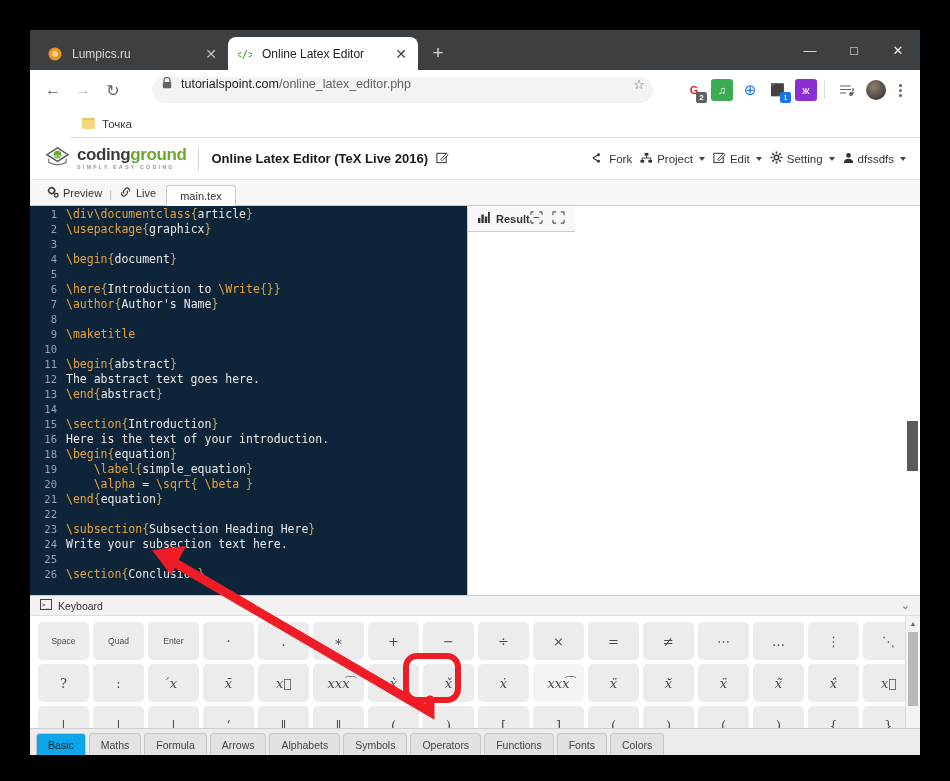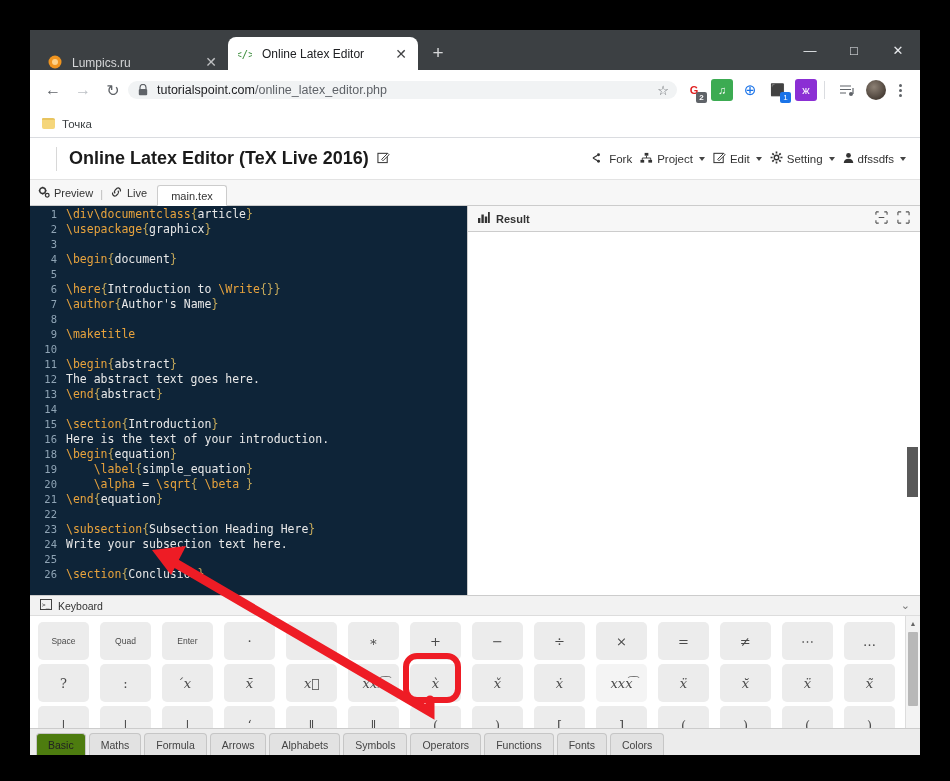--- a/index.html
+++ b/index.html
@@ -27,21 +27,21 @@
     position: relative; flex: none;
     padding-left: 8px;
   }
   .browser-tab {
     height: 33px; width: 190px;
     display: flex; align-items: center;
     border-radius: 8px 8px 0 0;
     padding: 0 9px; position: relative;
     font-size: 12px;
   }
-  .browser-tab.inactive { color: #d6d7d9; align-items: flex-end; }
+  .browser-tab.inactive { color: #d6d7d9; }
   .browser-tab.active { background: #fff; color: #202124; }
   .tab-favicon {
     width: 16px; height: 16px; flex: none; margin-right: 9px;
     display: flex; align-items: center; justify-content: center;
   }
   .tab-title {
     flex: 1; white-space: nowrap; overflow: hidden;
     text-overflow: ellipsis; font-size: 12px;
   }
   .tab-close {
@@ -69,23 +69,23 @@
     height: 40px; background: #fff; flex: none;
     display: flex; align-items: center; padding: 0 8px;
   }
   .nav-btn {
     width: 30px; height: 30px; flex: none;
     display: flex; align-items: center; justify-content: center;
     color: #5f6368; font-size: 16px;
   }
   .nav-btn.disabled { color: #bdc1c6; }
   #omnibox {
-    flex: 1; height: 18px; background: #f1f3f4;
-    border-radius: 13px; margin: 0 0;
-    display: flex; align-items: center; padding: 0 10px;
+    flex: 1; height: 26px; background: #f1f3f4;
+    border-radius: 13px; margin: 0 24px;
+    display: flex; align-items: flex-start; padding: 0 10px;
     position: relative;
   }
   #lock-icon { margin-right: 9px; display: flex; }
   #omnibox-url {
     font-size: 12.5px; color: #5f6368; flex: 1;
     white-space: nowrap; overflow: hidden;
   }
   #omnibox-url .host { color: #202124; }
   #star-icon {
     position: absolute; right: 8px; color: #5f6368; font-size: 13px;
@@ -114,20 +114,21 @@
     width: 24px; display: flex; flex-direction: column;
     align-items: center; gap: 2px; margin-left: 2px;
   }
   #menu-dots i { width: 3px; height: 3px; border-radius: 50%; background: #5f6368; }
 
   
   #bookmark-bar {
     height: 28px; background: #fff; flex: none;
     display: flex; align-items: center; padding: 0 12px;
     border-bottom: 1px solid #dadce0;
+    margin-left: 40px;
   }
   .bookmark {
     display: flex; align-items: center; font-size: 11.5px; color: #3c4043;
   }
   .bm-folder {
     width: 13px; height: 11px; background: #f5d67b;
     border-radius: 1px 2px 2px 2px; margin-right: 7px;
     border-top: 2px solid #e8c45f;
   }
 
@@ -154,41 +155,41 @@
   #brand-name .b1 { color: #3b3b3b; }
   #brand-name .b2 { color: #6aa82f; }
   #brand-tag {
     font-size: 5.5px; color: #9a9a9a; letter-spacing: 2.1px;
     margin-top: 2px; font-weight: bold;
   }
   #header-sep {
     width: 1px; height: 24px; background: #d8d8d8; margin: 0 12px;
   }
   #app-title {
-    font-size: 18px; font-weight: bold; color: #1a1a1a;
+    font-size: 13px; font-weight: bold; color: #1a1a1a;
     display: flex; align-items: center; gap: 8px;
   }
   #header-menu {
     margin-left: auto; display: flex; align-items: center; gap: 8px;
   }
   .hm-item {
     display: flex; align-items: center; gap: 4px;
     font-size: 11.5px; color: #333;
   }
   .hm-caret {
     width: 0; height: 0; border-left: 3.5px solid transparent;
     border-right: 3.5px solid transparent; border-top: 4px solid #444;
     margin-left: 2px;
   }
 
   
   #editor-bar {
     height: 26px; flex: none; background: #f7f7f7;
     display: flex; align-items: flex-end;
-    border-bottom: 1px solid #ccc; padding-left: 8px;
+    border-bottom: 1px solid #ccc; padding-left: 17px;
   }
   .eb-link {
     font-size: 11px; color: #333; display: flex;
     align-items: center; gap: 4px; padding-bottom: 5px;
   }
   .eb-sep { color: #bbb; margin: 0 7px; padding-bottom: 5px; font-size: 11px; }
   #file-tab {
     margin-left: 10px; height: 21px; background: #fff;
     border: 1px solid #ccc; border-bottom: 1px solid #fff;
     border-radius: 3px 3px 0 0; padding: 0 13px;
@@ -215,21 +216,21 @@
     width: 36px; flex: none; text-align: right; padding-right: 9px;
     color: #8fa4b5; font-size: 10.5px;
   }
   .code-txt { white-space: pre; color: #e8e8e8; }
   .k { color: #e8a33d; }
   .br { color: #c5a95b; }
   .p { color: #e8e8e8; }
 
   
   #result-pane {
-    flex: 1; background: #fff; display: flex; flex-direction: column;
+    flex: 1; background: #fff; display: flex; flex-direction: row;
     border-left: 1px solid #ccc;
   }
   #result-header {
     height: 26px; flex: none; background: #f7f7f7;
     border-bottom: 1px solid #ccc;
     display: flex; align-items: center; padding: 0 10px;
   }
   #result-title {
     font-size: 11px; color: #333; font-weight: bold;
     display: flex; align-items: center; gap: 6px;
@@ -259,21 +260,21 @@
     font-size: 10.5px; color: #333; display: flex; align-items: center; gap: 6px;
   }
   #kb-collapse { margin-left: auto; color: #777; font-size: 11px; }
   #kb-body {
     flex: 1; display: flex; position: relative; overflow: hidden;
     background: #fff;
   }
   #kb-keys {
     flex: 1; padding: 6px 4px 0 8px; overflow: hidden;
   }
-  .kb-row { display: flex; gap: 11px; margin-bottom: 4px; height: 38px; }
+  .kb-row { display: flex; gap: 4px; margin-bottom: 4px; height: 38px; }
   .kb-key {
     width: 51px; height: 38px; flex: none;
     background: #ececec; border-radius: 5px;
     display: flex; align-items: center; justify-content: center;
     font-size: 13px; color: #4a4a4a; position: relative;
     font-family: "DejaVu Serif", serif;
   }
   .kb-key.word { font-size: 8.5px; font-family: "Liberation Sans", sans-serif; }
   .kb-key.math { font-family: "DejaVu Serif", serif; font-style: italic; }
   #kb-scrollbar {
@@ -294,21 +295,21 @@
     height: 27px; flex: none; background: #ececec;
     border-top: 1px solid #ccc;
     display: flex; align-items: flex-end; padding-left: 6px; gap: 3px;
   }
   .kb-tab {
     height: 22px; background: #e2e2e2; border: 1px solid #c6c6c6;
     border-bottom: none; border-radius: 4px 4px 0 0;
     padding: 0 11px; display: flex; align-items: center;
     font-size: 10.5px; color: #444;
   }
-  .kb-tab.active { background: #4d7c0f; color: #222; }
+  .kb-tab.active { background: #0ea5e9; color: #222; }
 
   
   #annotation { position: absolute; inset: 0; pointer-events: none; }
 </style>
 </head>
 <body>
 
 <div id="browser-window">
 
   <div id="tab-strip">
@@ -394,20 +395,34 @@
   <div id="bookmark-bar">
     <div class="bookmark">
       <span class="bm-folder"></span>
       <span>Точка</span>
     </div>
   </div>
 
   <div id="page">
 
     <div id="app-header">
+      <div id="brand">
+        <span id="brand-logo">
+          <svg width="27" height="27" viewBox="0 0 28 28">
+            <path d="M14 3 L25 10 L14 17 L3 10 Z" fill="none" stroke="#555" stroke-width="1.4"></path>
+            <circle cx="14" cy="10" r="4" fill="#6aa82f"></circle>
+            <text x="14" y="13" font-size="6" fill="#fff" text-anchor="middle" font-family="DejaVu Sans Mono, monospace">&lt;&gt;</text>
+            <path d="M5 14 L5 18 Q14 23 23 18 L23 14" fill="none" stroke="#777" stroke-width="1.3"></path>
+          </svg>
+        </span>
+        <span id="brand-text">
+          <div id="brand-name"><span class="b1">coding</span><span class="b2">ground</span></div>
+          <div id="brand-tag">SIMPLY EASY CODING</div>
+        </span>
+      </div>
       <div id="header-sep"></div>
       <div id="app-title">
         <span>Online Latex Editor (TeX Live 2016)</span>
         <span>
           <svg width="13" height="13" viewBox="0 0 14 14">
               <rect x="1" y="2.5" width="10" height="10" fill="none" stroke="#333" stroke-width="1.1"></rect>
               <path d="M5 9 L11.5 2.5 L13 4 L6.5 10.5 Z" fill="#fff" stroke="#333" stroke-width="1"></path>
             </svg>
         </span>
       </div>

